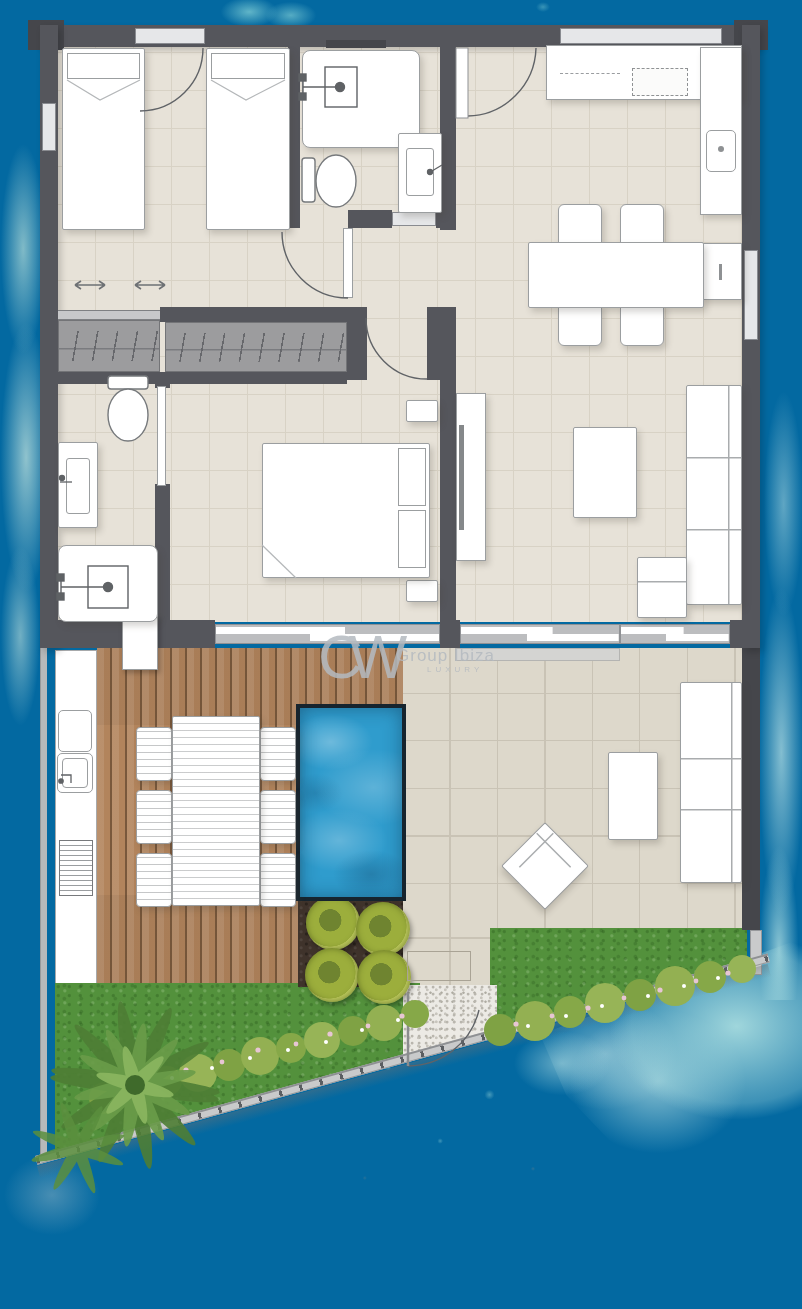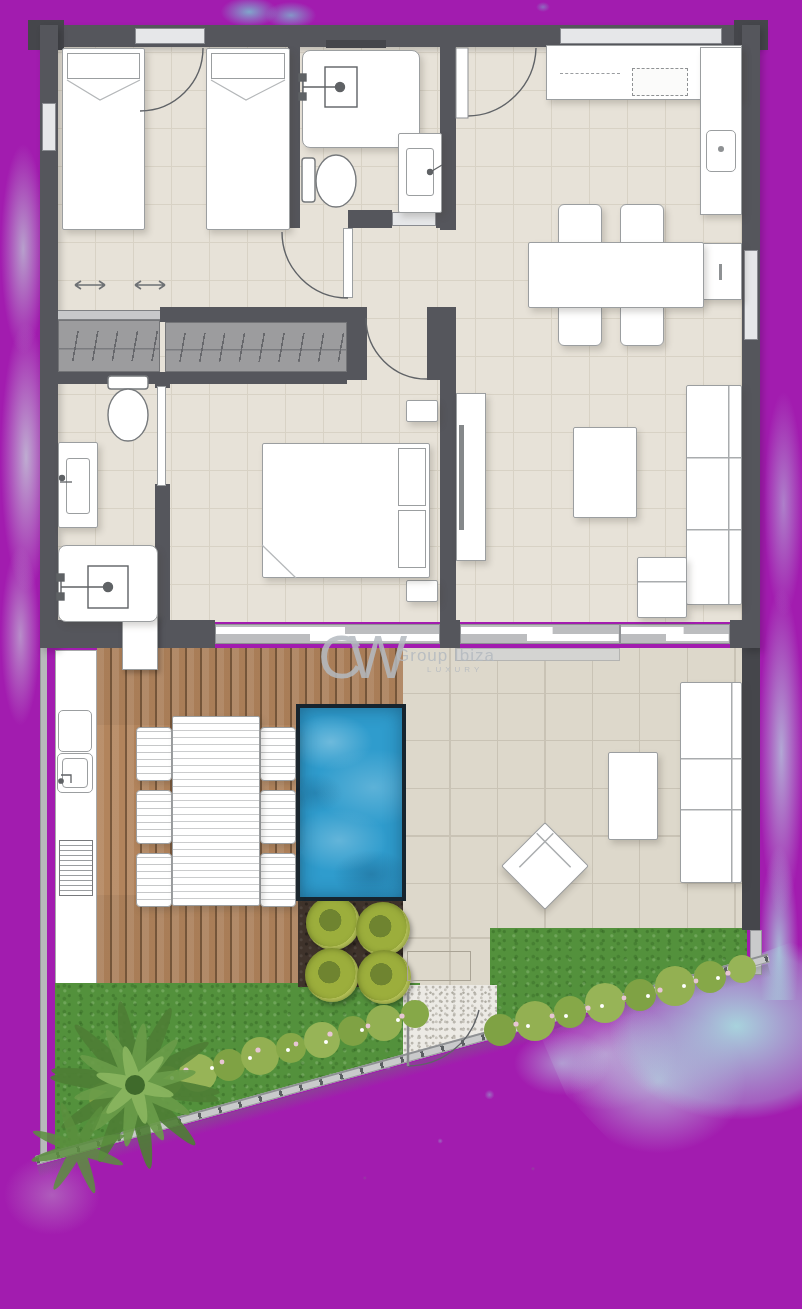--- a/index.html
+++ b/index.html
@@ -1,16 +1,16 @@
 <!DOCTYPE html>
 <html style="--wall: #55565c; --wall_dark: #45464b; --glass: #bcbdbf; --floor: #e7e2d8; --floor_line: #d8d2c5; --patio: #ddd8cb; --patio_line: #c9c3b5; --furniture: #ffffff; --furniture_line: #9b9ea0; --wardrobe: #9c9c9e; --deck: #b2845c; --pool: #2f9ccd; --pool_edge: #16242e; --soil: #3f332b; --bush: #9cae3c; --grass: #53913c; --hedge: #8fae4e; --gravel: #eceae5; --fence: #c9cacb; --watercolor: #a8dcdf; --watermark: #b4bac0;"><head>
 <meta charset="utf-8">
 <style>
   html,body{margin:0;padding:0;background:#fff;}
-  #scene{position:relative;width:802px;height:1309px;background:#a21caf;overflow:hidden;
+  #scene{position:relative;width:802px;height:1309px;background:#0369a1;overflow:hidden;
          font-family:"Liberation Sans",sans-serif;}
   .a{position:absolute;}
   
   .wall{background:var(--wall);}
   .walld{background:var(--wall_dark);}
   .win{background:#e6e7e9;border:1px solid #898b90;box-sizing:border-box;}
   
   .tile-in{background-color:var(--floor);
     background-image:repeating-linear-gradient(0deg,transparent 0 37px,var(--floor_line) 37px 38px),
                      repeating-linear-gradient(90deg,transparent 0 37px,var(--floor_line) 37px 38px);}

